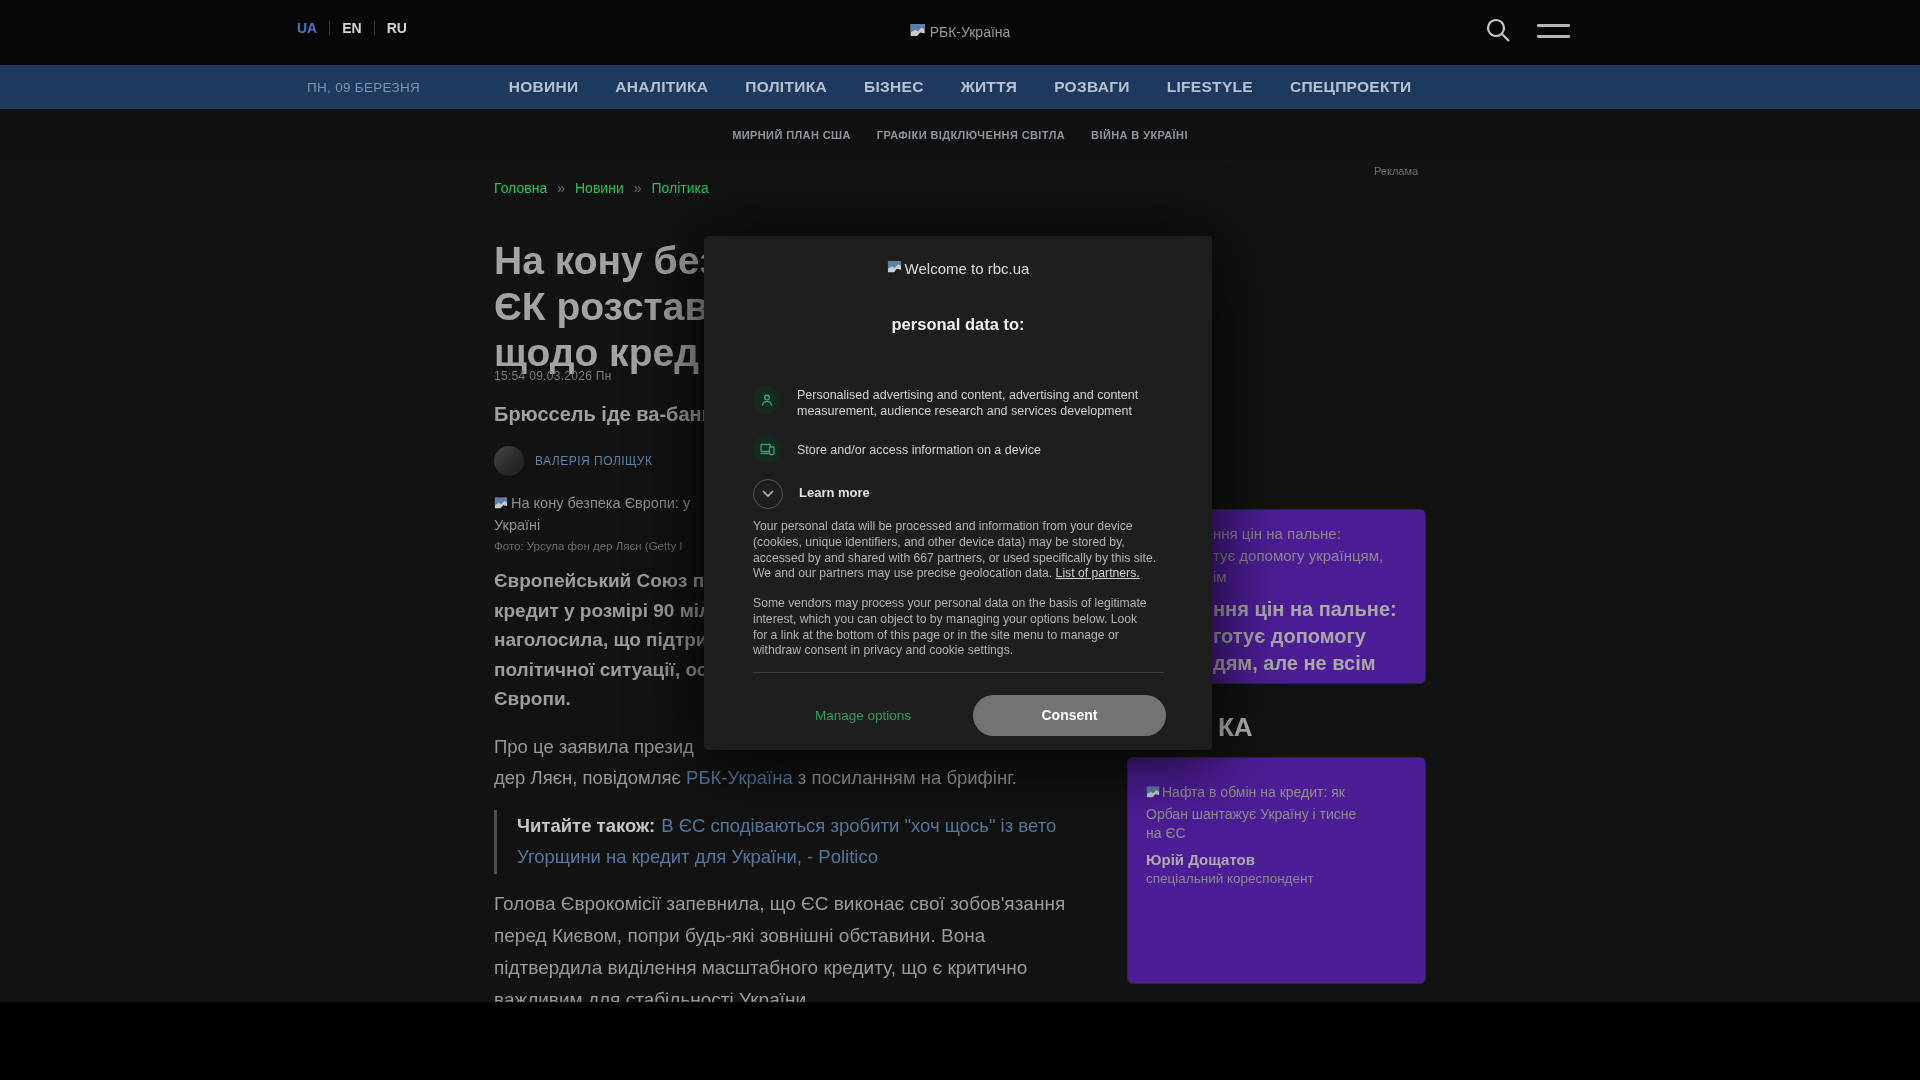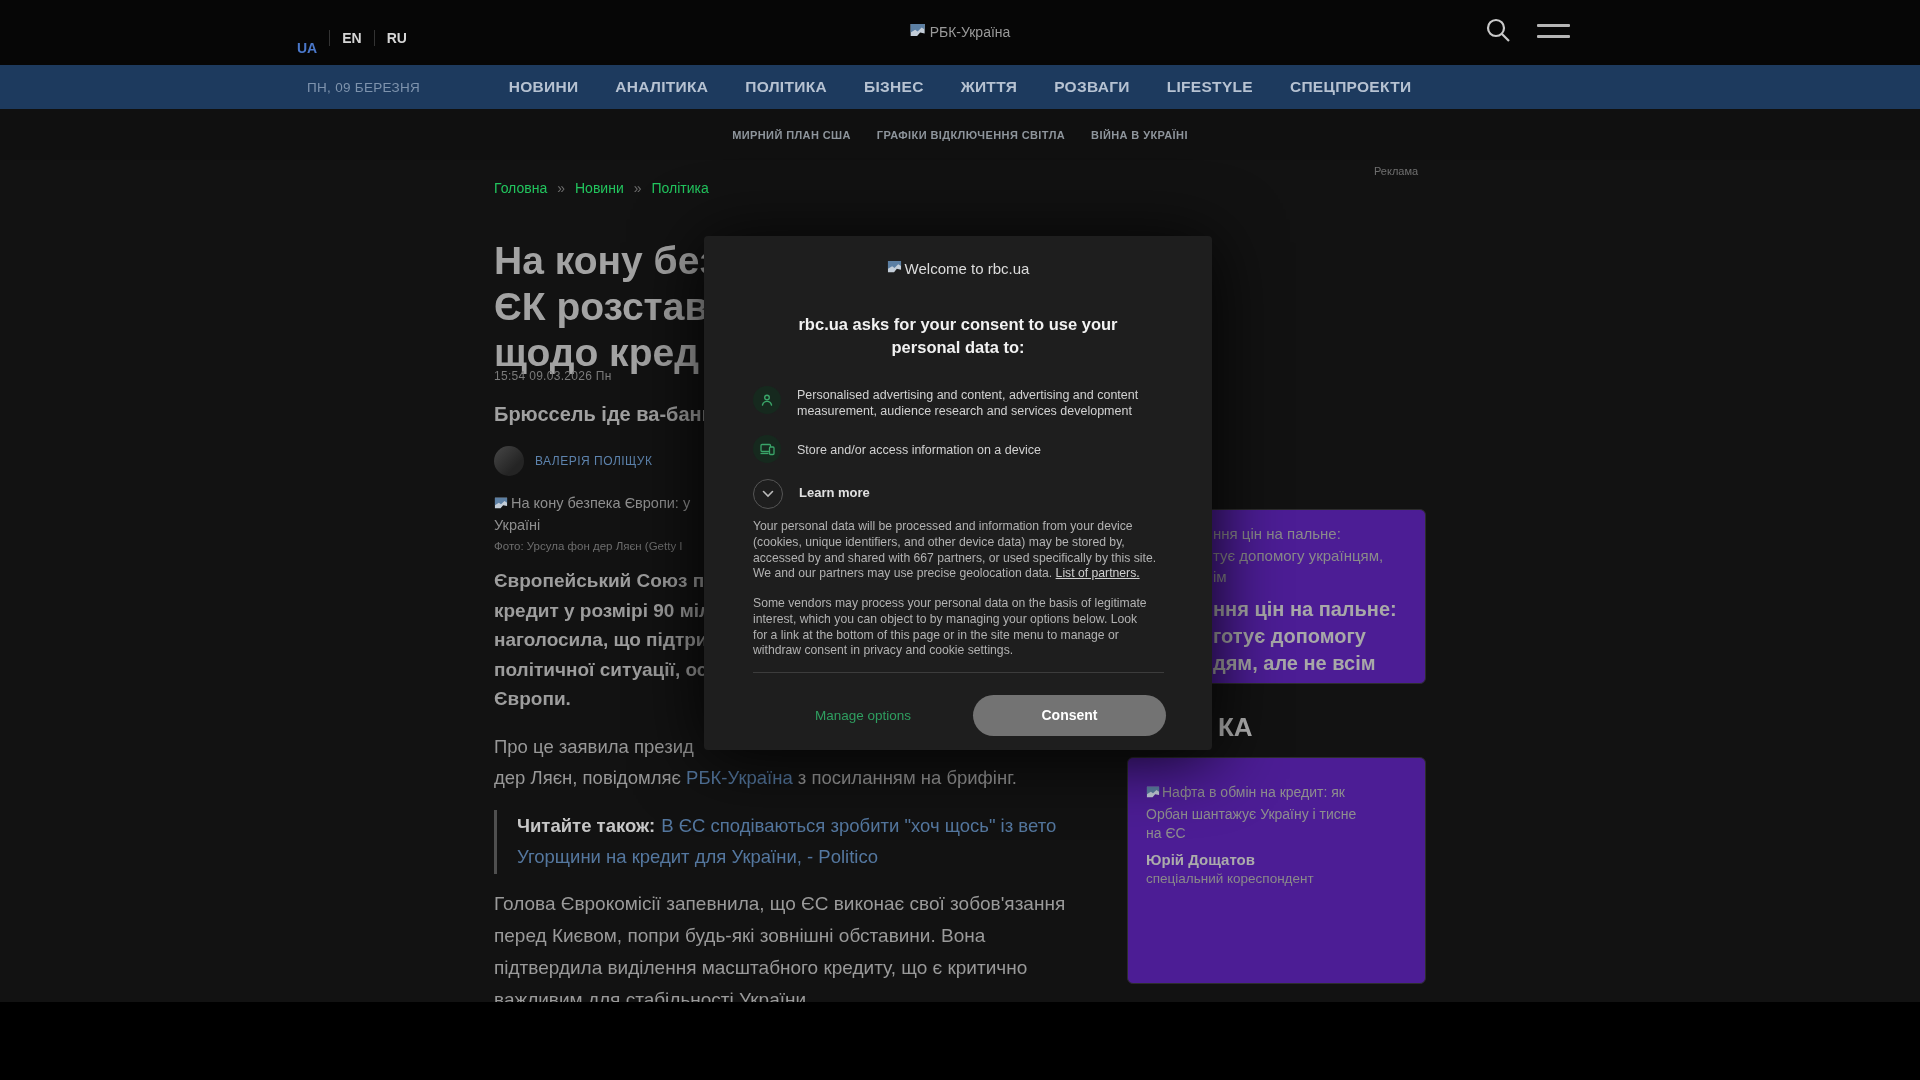--- a/index.html
+++ b/index.html
@@ -5,21 +5,21 @@
   html,body{margin:0;padding:0;background:#000;}
   .page{position:relative;width:1920px;height:1080px;background:#121212;overflow:hidden;
         font-family:"Liberation Sans",sans-serif;-webkit-font-smoothing:antialiased;}
   .line{white-space:nowrap;}
 
   
   .topbar{position:absolute;top:0;left:0;width:100%;height:65px;background:#060606;}
   .langs{position:absolute;left:297px;top:20px;display:flex;align-items:center;gap:12px;
          font-size:14px;font-weight:bold;color:#d5d5d5;}
   .lang{cursor:pointer;}
-  .lang.active{color:#4a77c9;margin-top:20px;}
+  .lang.active{color:#4a77c9;}
   .lang-sep{width:1px;height:16px;background:#333;}
   .logo{position:absolute;left:960px;top:23px;transform:translateX(-50%);display:flex;
         align-items:center;gap:4px;color:#9a9a9a;font-size:14px;}
   .search-btn{position:absolute;left:1484px;top:16px;width:28px;height:28px;cursor:pointer;}
   .burger{position:absolute;left:1537px;top:24px;width:33px;cursor:pointer;}
   .burger span{display:block;height:3px;background:#b5b5b5;margin-bottom:8px;border-radius:1px;}
 
   
   .mainnav{position:absolute;top:65px;left:0;width:100%;height:44px;background:#1d3a5e;}
   .nav-date{position:absolute;left:307px;top:15px;font-size:13.5px;color:#7e93ad;letter-spacing:.3px;}
@@ -238,21 +238,20 @@
 
   <div class="modal">
     <div class="m-welcome">
       <span class="ic"><svg width="15" height="14" viewBox="0 0 16 15">
             <path fill="#c3cdd8" d="M1 1h14v9.5l-4.5-1-3 3.5H1z"></path>
             <path fill="#5c7fa3" d="M1 1h14v5.5l-3-2-4 4-2.5-1.8L1 9.5z"></path>
           </svg></span>
       <span>Welcome to rbc.ua</span>
     </div>
     <div class="m-heading">
-      <div class="line">rbc.ua asks for your consent to use your</div>
       <div class="line">personal data to:</div>
     </div>
 
     <div class="m-row" style="top:150px;">
       <div class="m-ico">
         <svg width="14" height="14" viewBox="0 0 14 14">
             <circle cx="7" cy="4.5" r="2.3" fill="none" stroke="#3aa569" stroke-width="1.4"></circle>
             <path d="M2.5 12c.6-2.4 2.3-3.6 4.5-3.6s3.9 1.2 4.5 3.6" fill="none" stroke="#3aa569" stroke-width="1.4" stroke-linecap="round"></path>
           </svg>
       </div>

